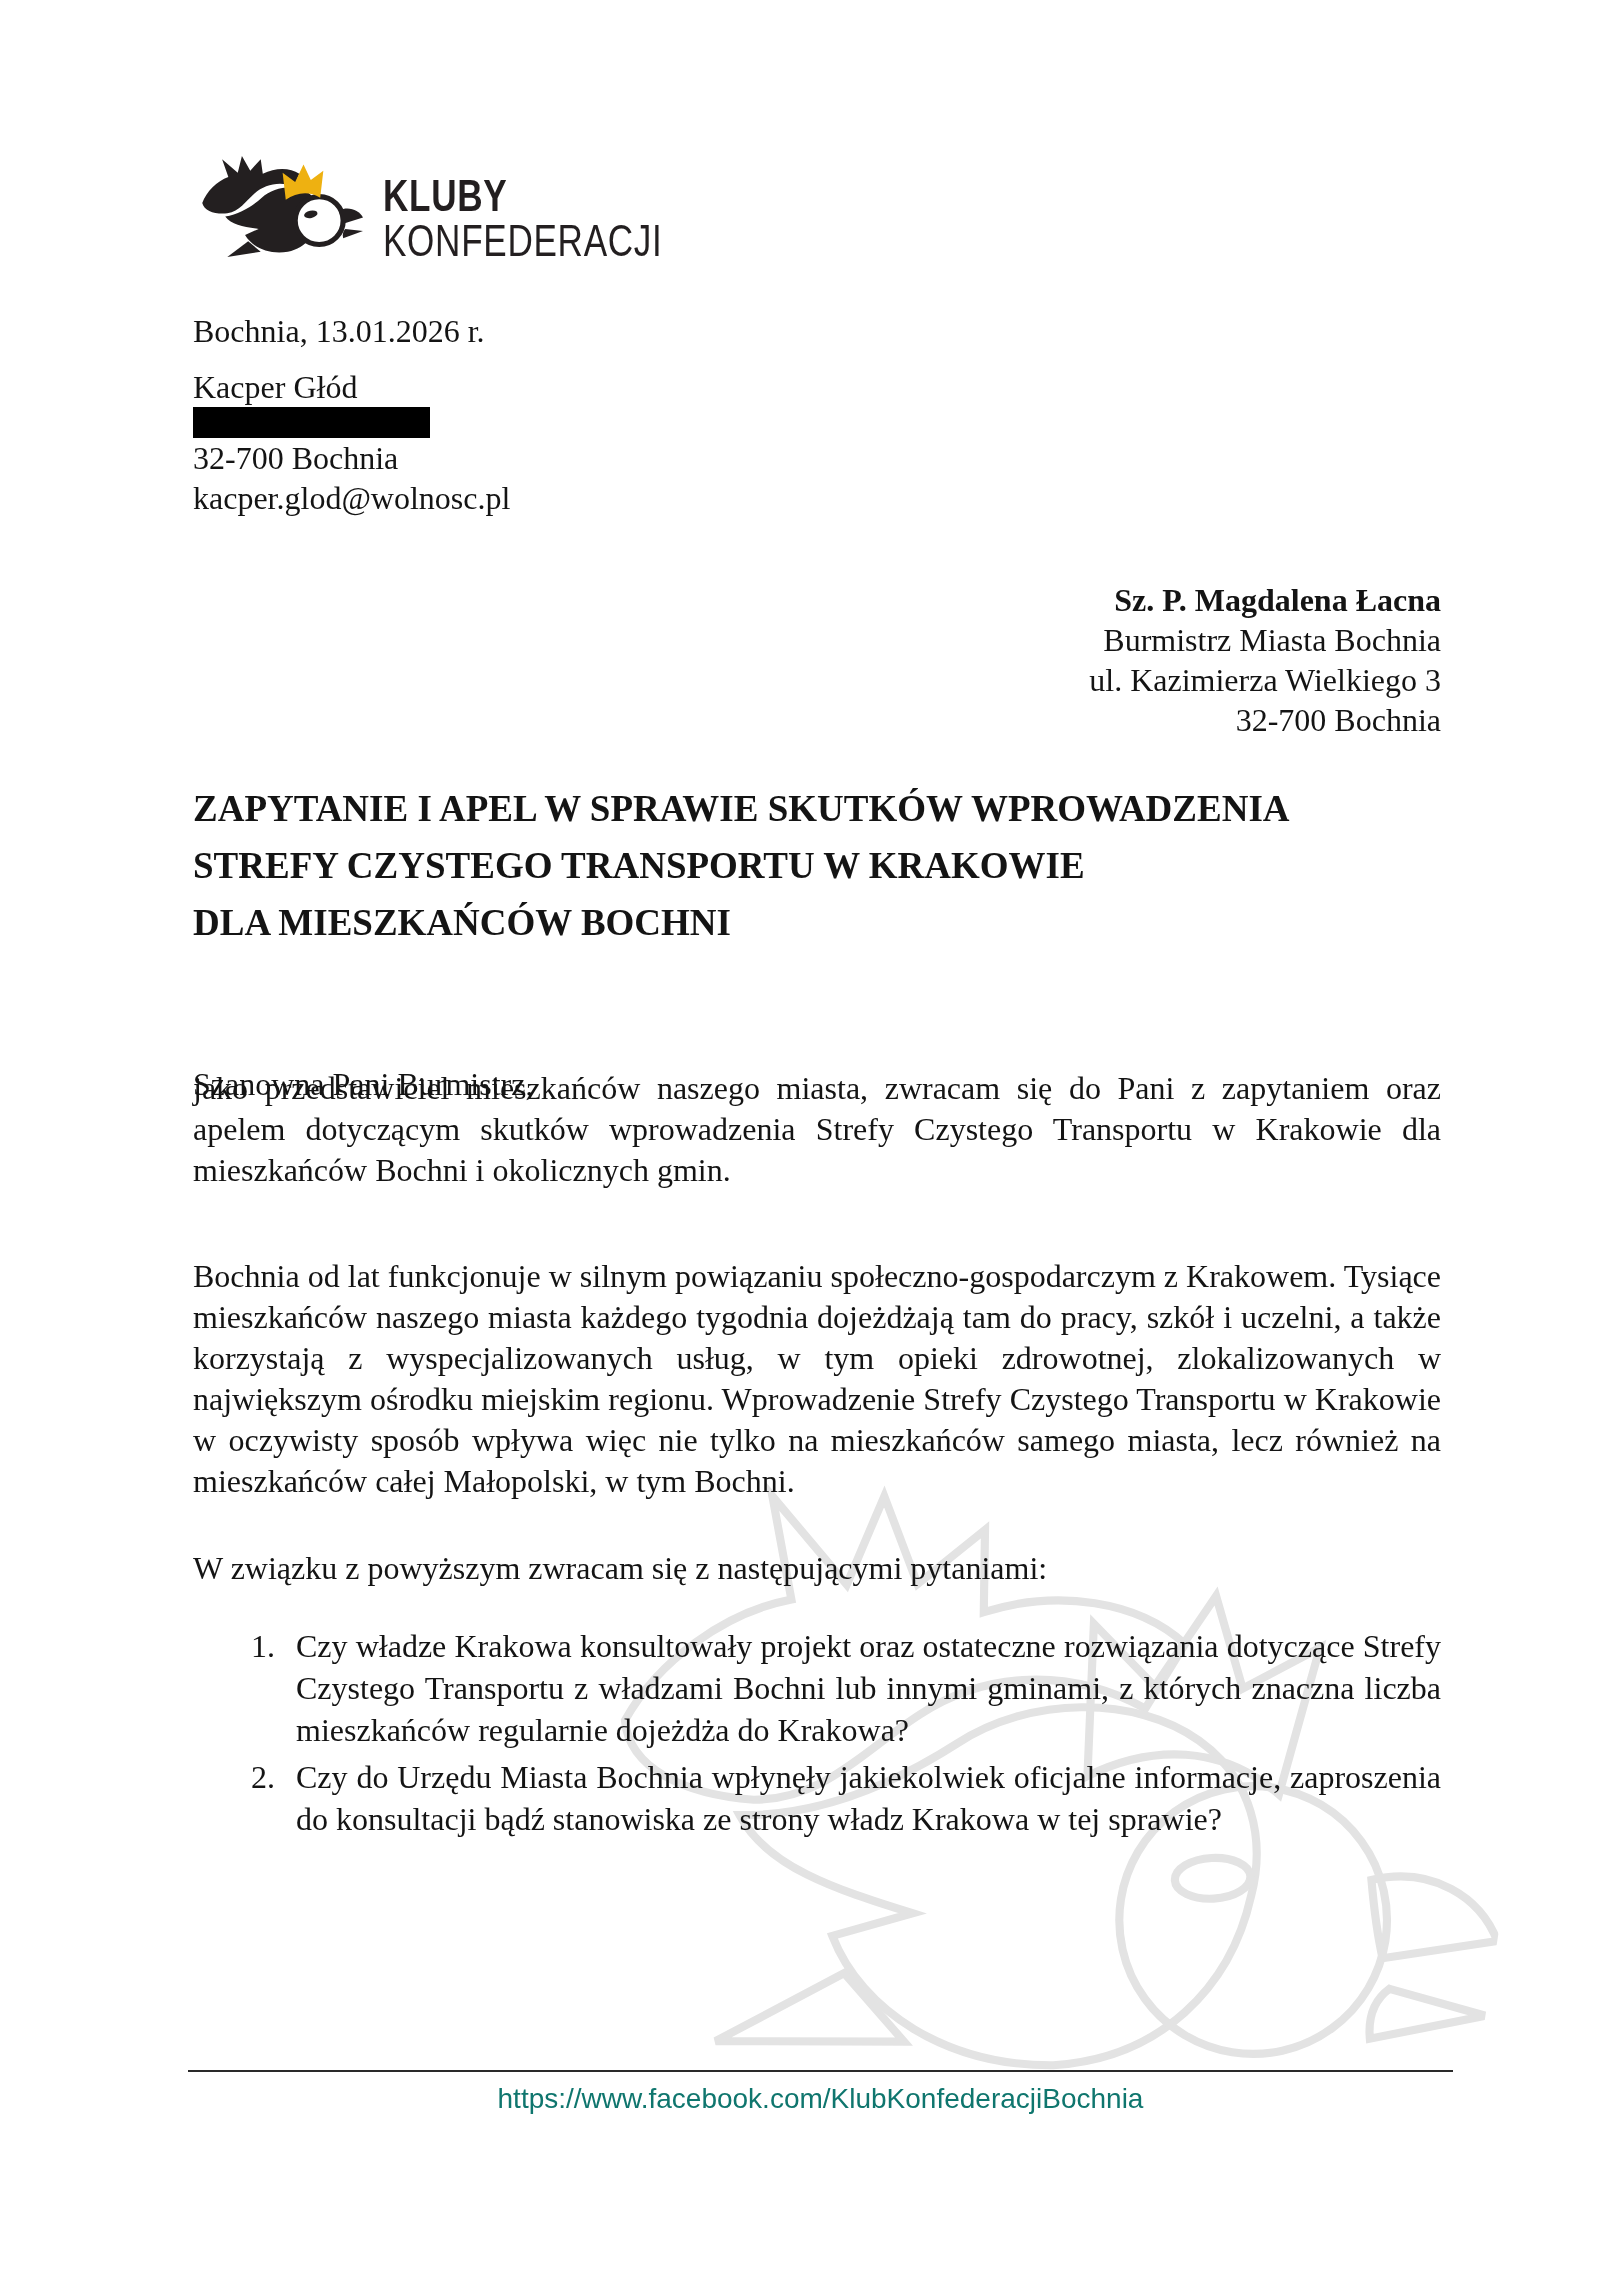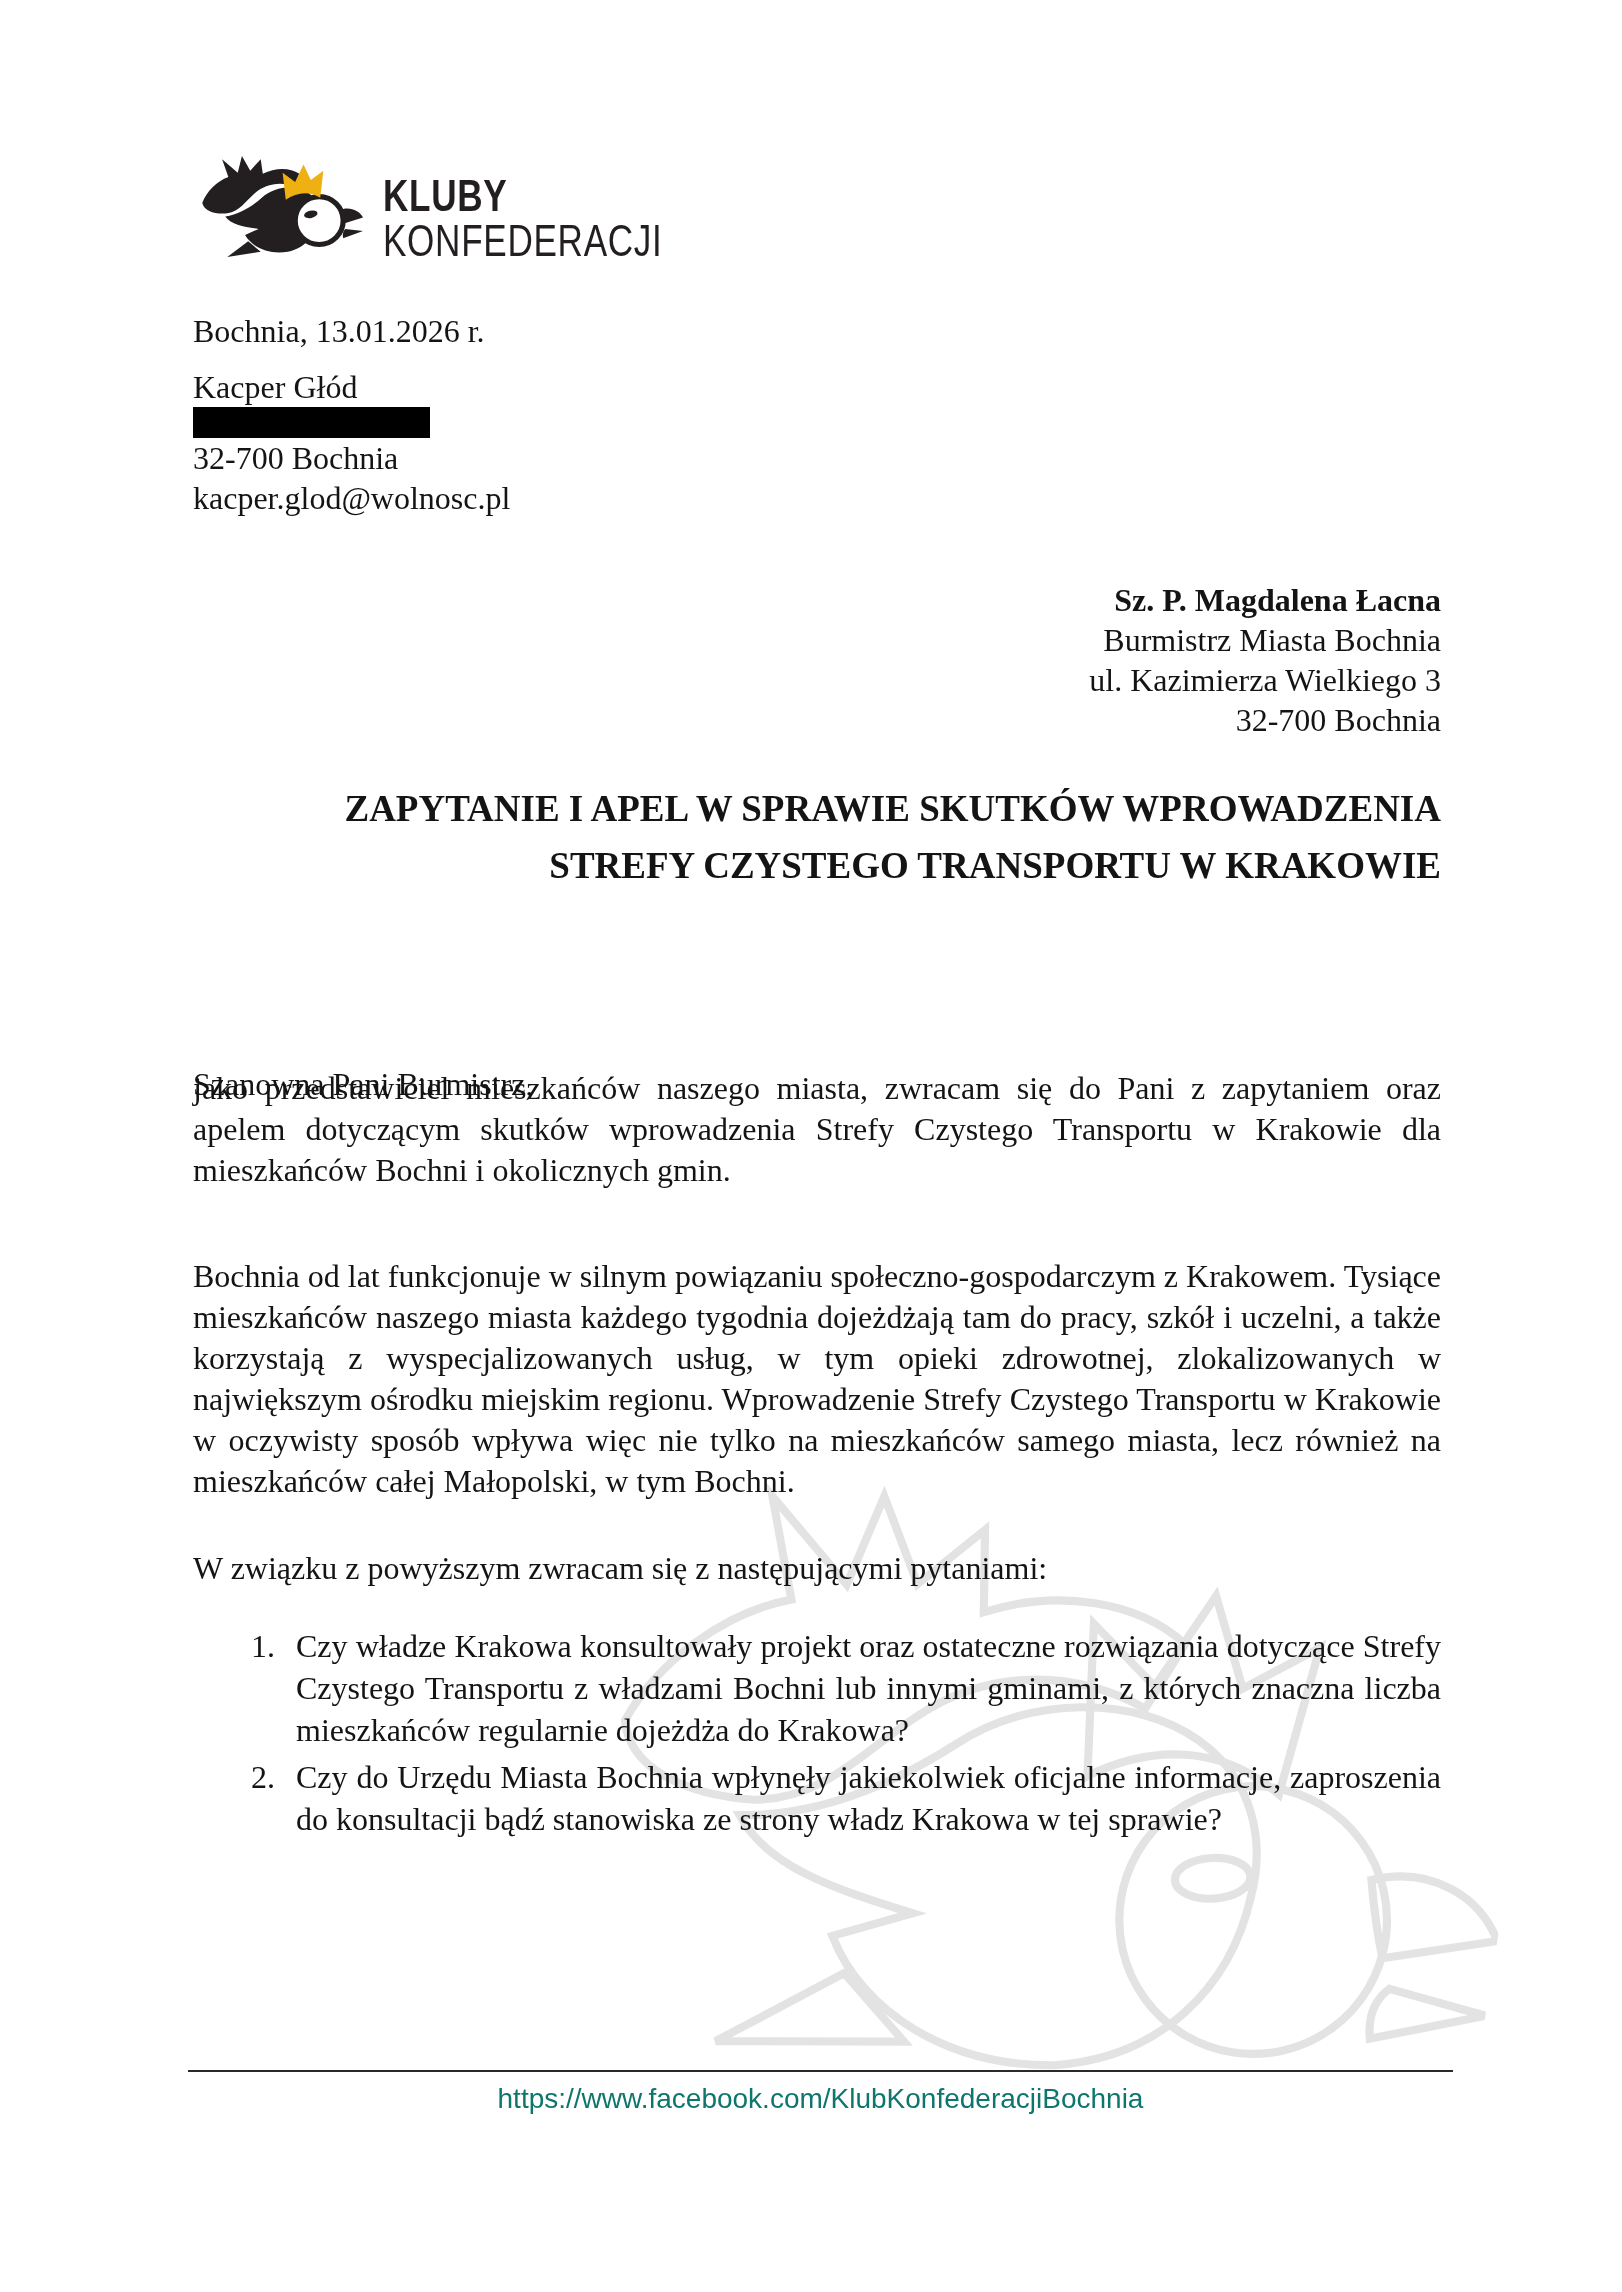--- a/index.html
+++ b/index.html
@@ -44,21 +44,21 @@
   .content{z-index:2;}
 
   
   .date-line{left:193px;width:1248px;top:311px;text-align:left;font-size:32px;line-height:40px;}
   .sender{left:193px;top:367px;font-size:32px;line-height:40px;}
   .redaction-bar{width:237px;height:31px;background:#000000;}
   .recipient{left:193px;width:1248px;top:560px;text-align:right;font-size:32px;line-height:40px;}
   .recipient .r-name{font-weight:700;margin-top:20px;}
 
   .title{
-    left:193px;width:1248px;top:780px;text-align:right;
+    left:193px;width:1248px;top:780px;text-align:left;
     font-weight:700;font-size:37px;line-height:57px;
   }
 
   .salutation{left:193px;width:1248px;top:1016px;font-size:32px;line-height:41px;margin-top:48px;}
   .para{left:193px;width:1248px;font-size:32px;line-height:41px;text-align:justify;text-align-last:left;}
   .para1{top:1068px;font-family:Liberation Serif, serif;}
   .para2{top:1256px;}
   .intro{left:193px;width:1248px;top:1548px;font-size:32px;line-height:41px;}
 
   .questions{left:193px;width:1248px;top:1625px;font-size:32px;line-height:42px;}
@@ -119,20 +119,21 @@
   <div class="abs content recipient">
     <div class="r-name">Sz. P. Magdalena Łacna</div>
     <div>Burmistrz Miasta Bochnia</div>
     <div>ul. Kazimierza Wielkiego 3</div>
     <div>32-700 Bochnia</div>
   </div>
 
   <div class="abs content title">
     <div>ZAPYTANIE I APEL W SPRAWIE SKUTKÓW WPROWADZENIA</div>
     <div>STREFY CZYSTEGO TRANSPORTU W KRAKOWIE</div>
+    <div>DLA MIESZKAŃCÓW BOCHNI</div>
   </div>
 
   <div class="abs content salutation">Szanowna Pani Burmistrz,</div>
   <div class="abs content para para1">jako przedstawiciel mieszkańców naszego miasta, zwracam się do Pani z zapytaniem oraz apelem dotyczącym skutków wprowadzenia Strefy Czystego Transportu w Krakowie dla mieszkańców Bochni i okolicznych gmin.</div>
   <div class="abs content para para2">Bochnia od lat funkcjonuje w silnym powiązaniu społeczno-gospodarczym z Krakowem. Tysiące mieszkańców naszego miasta każdego tygodnia dojeżdżają tam do pracy, szkół i uczelni, a także korzystają z wyspecjalizowanych usług, w tym opieki zdrowotnej, zlokalizowanych w największym ośrodku miejskim regionu. Wprowadzenie Strefy Czystego Transportu w Krakowie w oczywisty sposób wpływa więc nie tylko na mieszkańców samego miasta, lecz również na mieszkańców całej Małopolski, w tym Bochni.</div>
   <div class="abs content intro">W związku z powyższym zwracam się z następującymi pytaniami:</div>
 
   <div class="abs content questions">
     <div class="q-item">
       <span class="q-num">1.</span>

